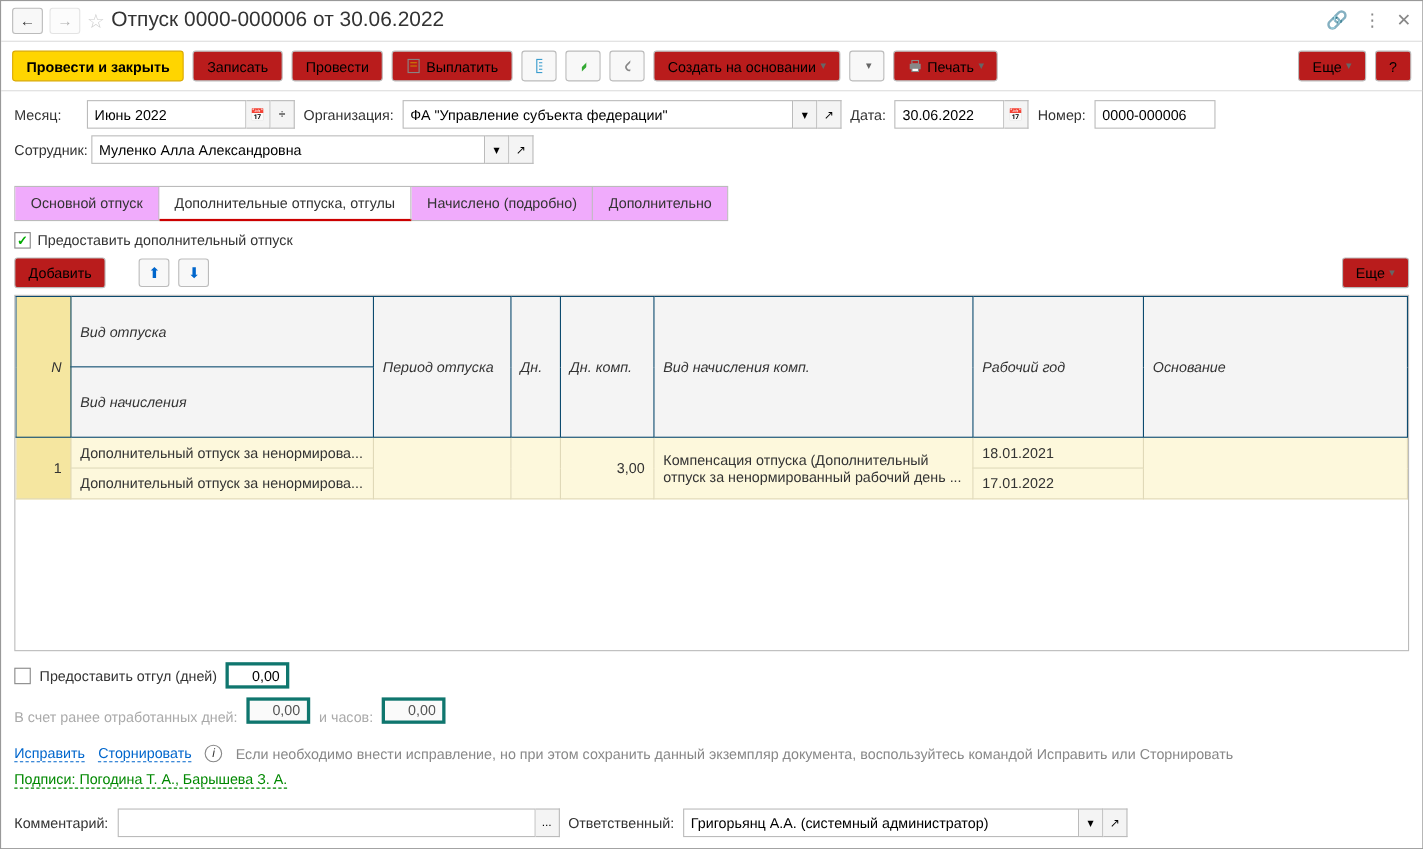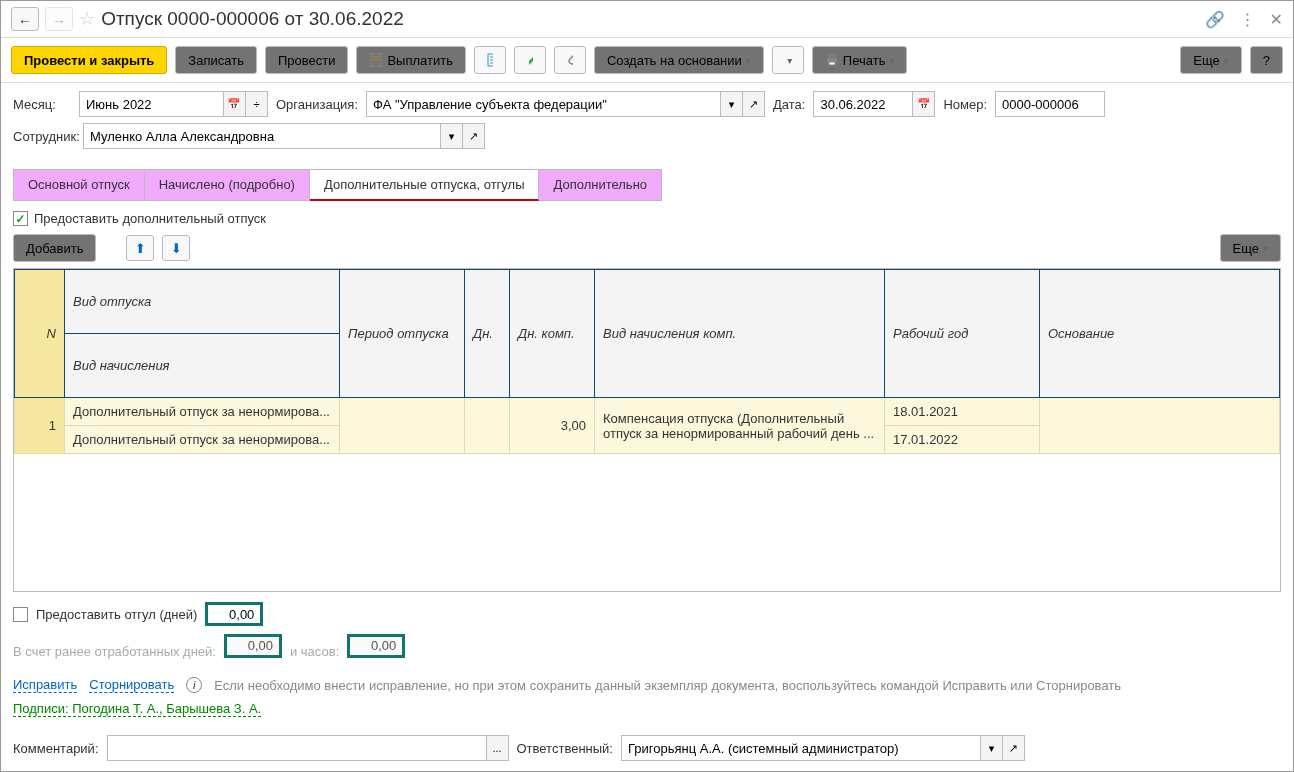--- a/index.html
+++ b/index.html
@@ -5,21 +5,21 @@
 * { box-sizing: border-box; margin: 0; padding: 0; }
 body { font-family: Arial, sans-serif; font-size: 13px; color: #333; background: #fff; }
 .window { width: 1294px; height: 772px; border: 1px solid #999; display: flex; flex-direction: column; }
 .titlebar { display: flex; align-items: center; padding: 6px 10px; gap: 6px; border-bottom: 1px solid #ddd; }
 .nav-btn { width: 28px; height: 24px; border: 1px solid #bbb; border-radius: 3px; background: #f8f8f8; display: flex; align-items: center; justify-content: center; cursor: pointer; font-size: 14px; }
 .nav-btn.disabled { opacity: 0.4; }
 .star-icon { font-size: 18px; color: #ccc; }
 .title { font-size: 19px; font-weight: 400; flex: 1; }
 .title-icons { display: flex; gap: 14px; align-items: center; color: #888; font-size: 16px; }
 .toolbar { display: flex; align-items: center; padding: 8px 10px; gap: 8px; border-bottom: 1px solid #ddd; }
-.btn { height: 28px; padding: 0 12px; border: 1px solid #bbb; border-radius: 3px; background: #737373; cursor: pointer; font-size: 13px; display: flex; align-items: center; gap: 4px; }
+.btn { height: 28px; padding: 0 12px; border: 1px solid #bbb; border-radius: 3px; background: #b91c1c; cursor: pointer; font-size: 13px; display: flex; align-items: center; gap: 4px; }
 .btn-primary { background: #ffd500; border-color: #daa900; font-weight: bold; }
 .btn-icon { background: #f8f8f8; width: 32px; justify-content: center; }
 .dropdown-caret::after { content: " ▾"; font-size: 10px; color: #666; }
 .spacer { flex: 1; }
 .form { padding: 8px 12px; }
 .form-row { display: flex; align-items: center; gap: 8px; margin-bottom: 6px; flex-wrap: wrap; }
 .lbl { font-size: 13px; }
 .input-group { display: flex; }
 .input { height: 26px; border: 1px solid #bbb; padding: 0 6px; font-size: 13px; background: #fff; }
 .input-btn { height: 26px; width: 22px; border: 1px solid #bbb; border-left: none; background: #f4f4f4; cursor: pointer; font-size: 11px; display: flex; align-items: center; justify-content: center; }
@@ -142,22 +142,22 @@
       <div class="input-group">
         <input class="input" style="width: 358px;" value="Муленко Алла Александровна">
         <button class="input-btn">▾</button>
         <button class="input-btn">↗</button>
       </div>
     </div>
   </div>
 
   <div class="tabs">
     <div class="tab">Основной отпуск</div>
+    <div class="tab active">Дополнительные отпуска, отгулы</div>
     <div class="tab">Начислено (подробно)</div>
-    <div class="tab active">Дополнительные отпуска, отгулы</div>
     <div class="tab">Дополнительно</div>
   </div>
 
   <div class="tab-content">
     <div class="chk-row">
       <div class="chk">✓</div>
       <span>Предоставить дополнительный отпуск</span>
     </div>
     <div class="table-toolbar">
       <button class="btn">Добавить</button>

